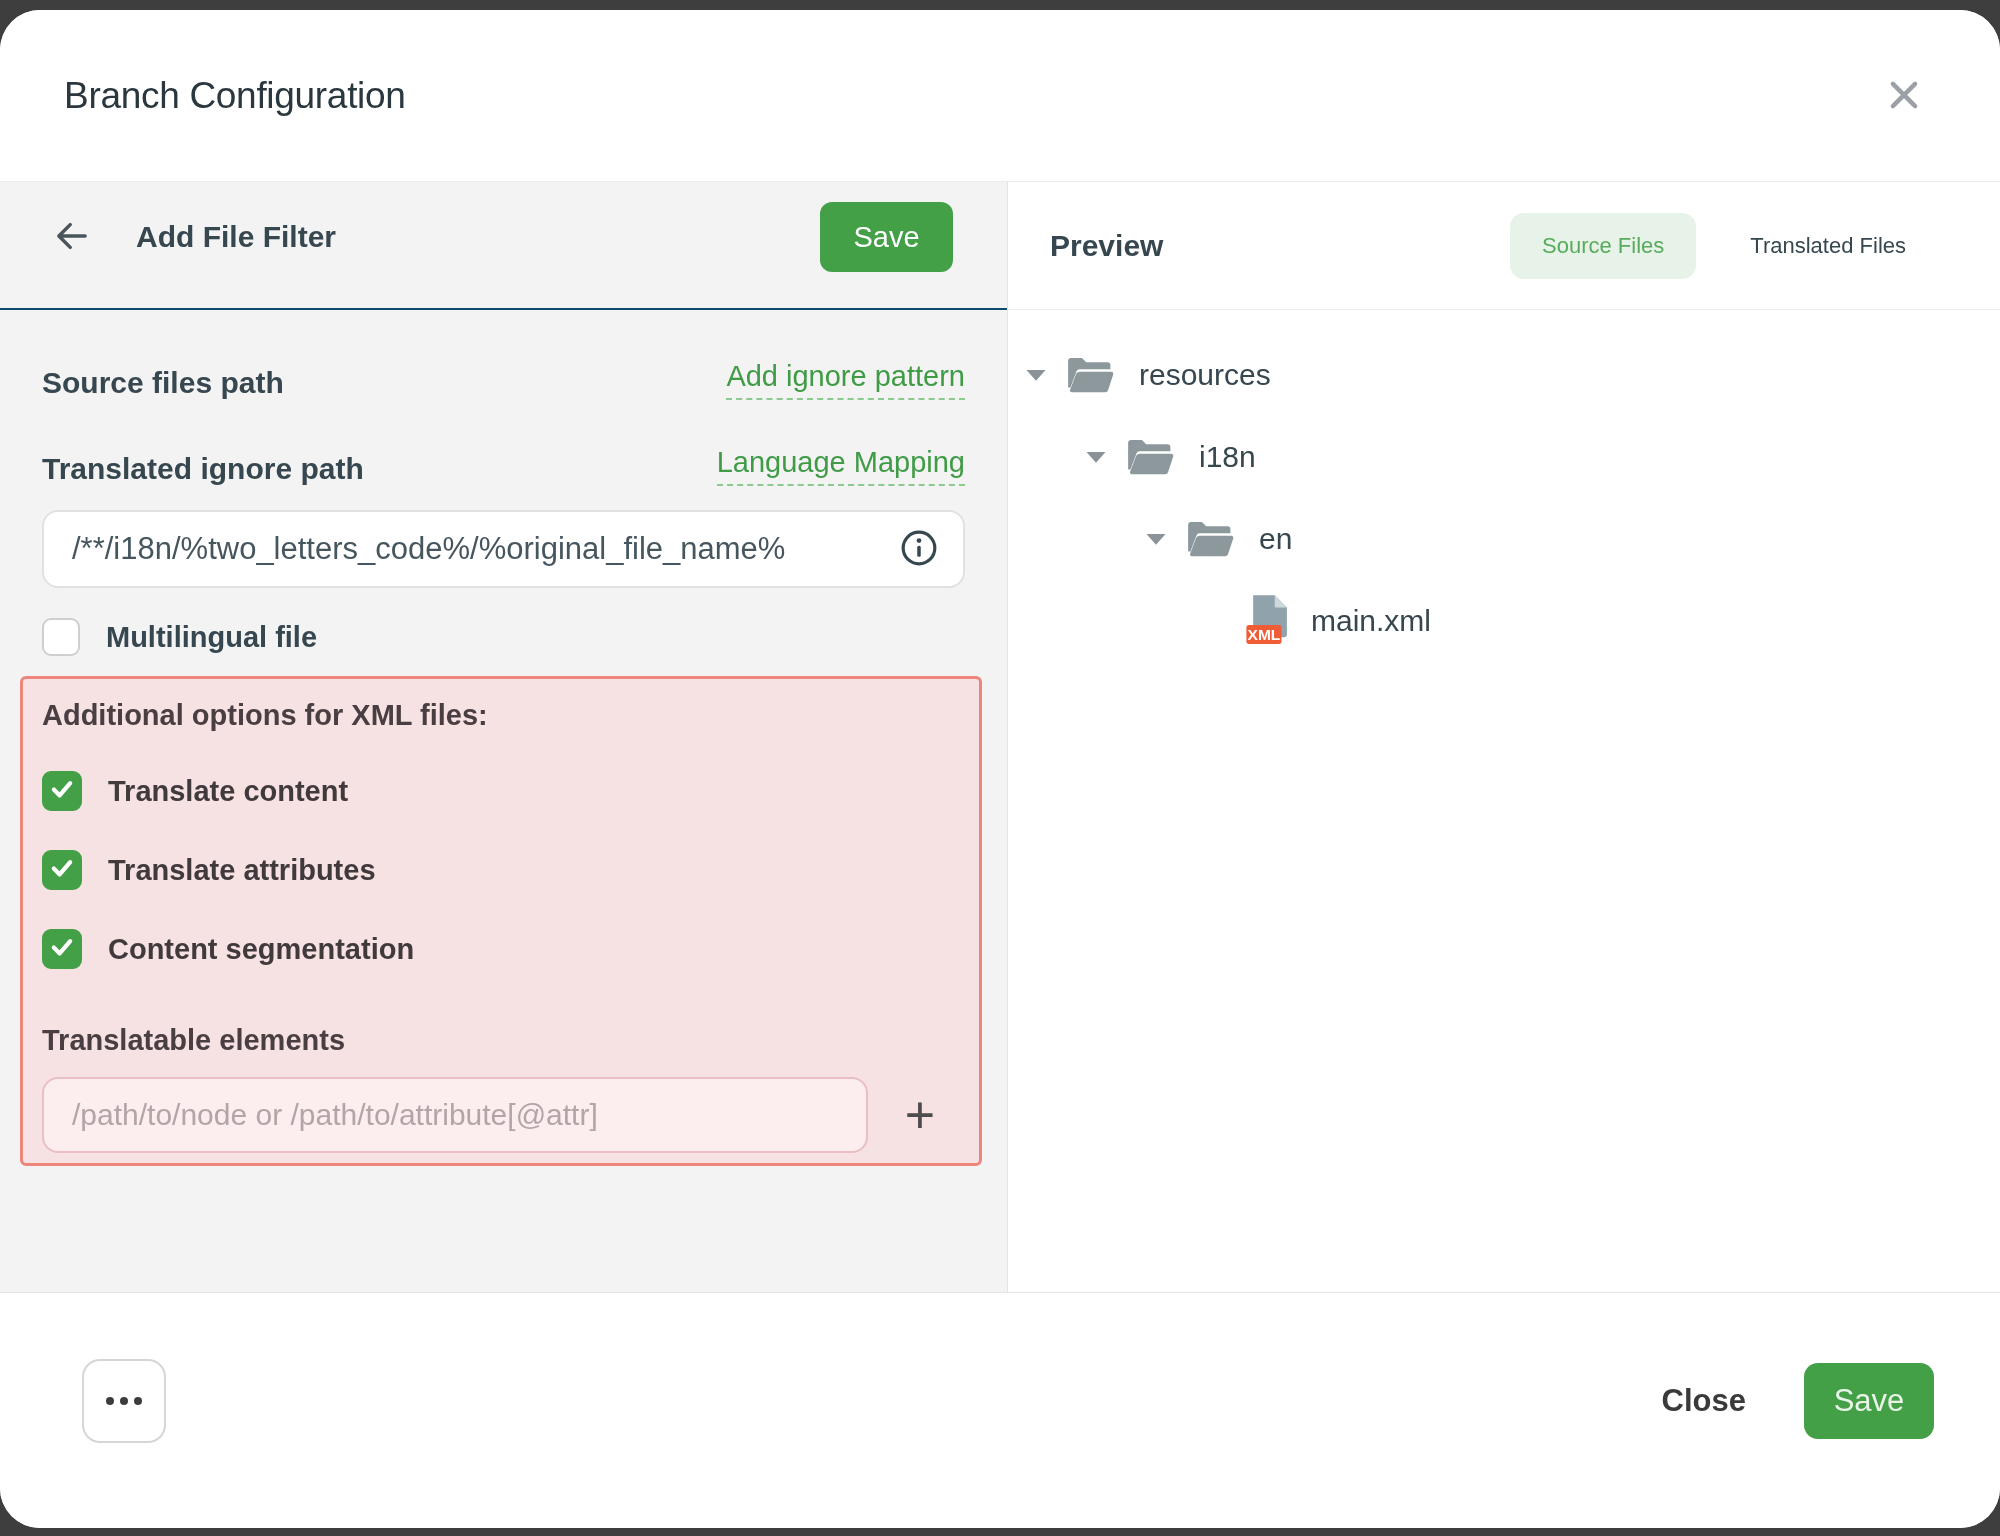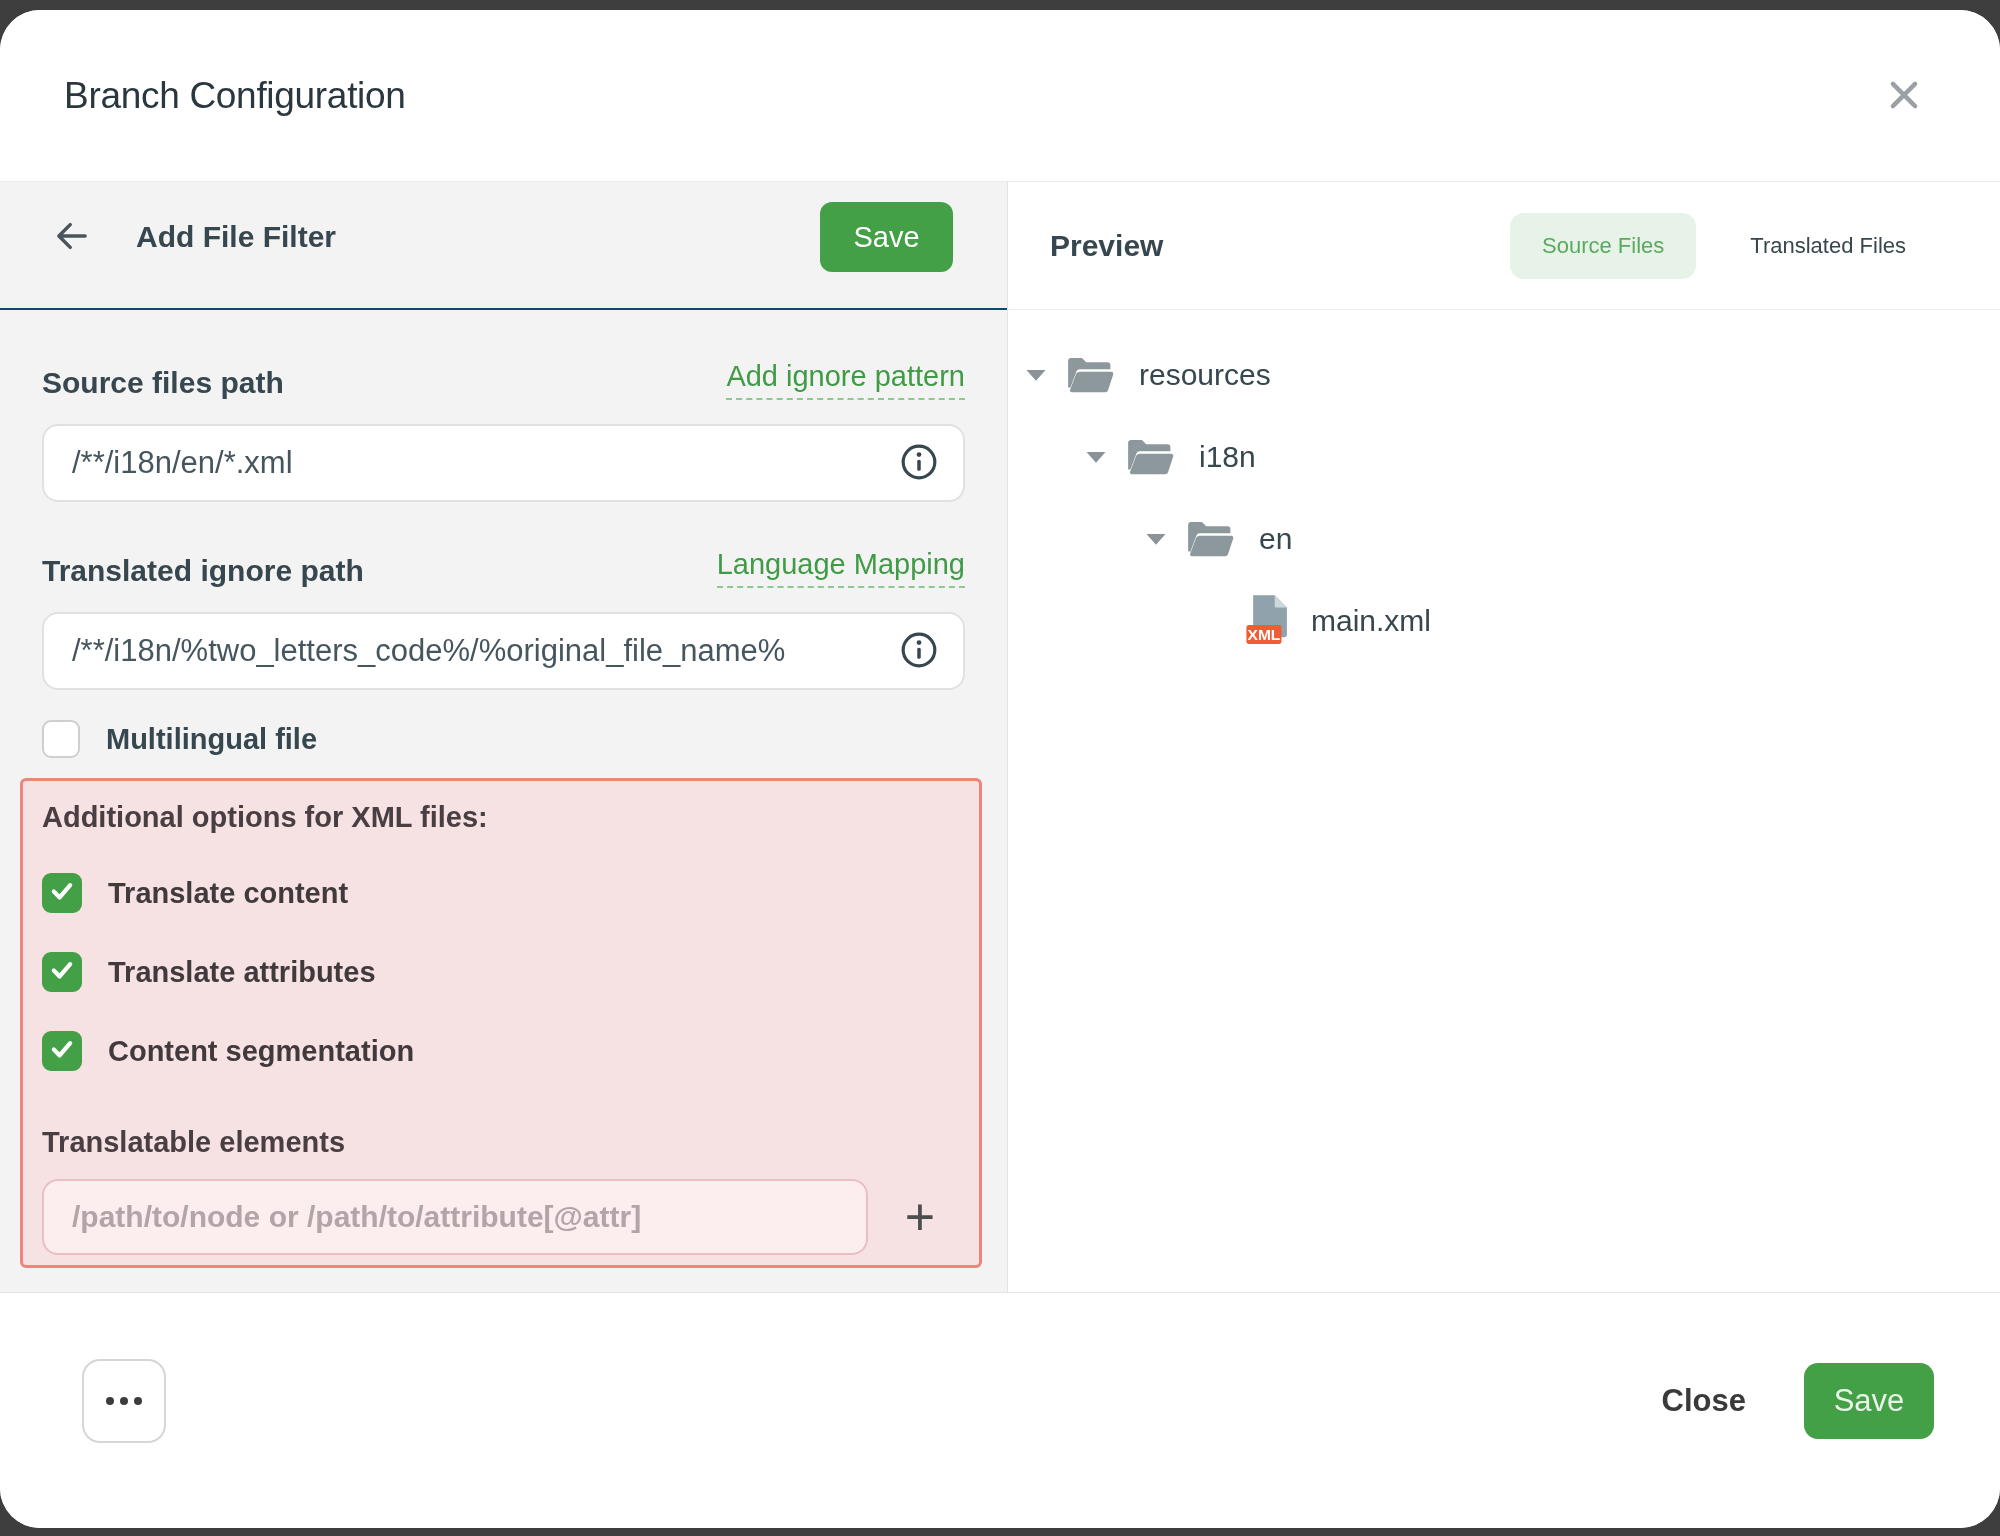--- a/index.html
+++ b/index.html
@@ -84,21 +84,21 @@
   }
   .xml-title { font-size:29px; font-weight:600; color:#493e41; }
   .xml-box .check-row { margin-top:39px; }
   .xml-box .checkbox { width:40px; height:40px; }
   .xml-box .check-label { color:#413a3d; }
   .xml-sublabel { margin-top:55px; font-size:29px; font-weight:600; color:#493e41; }
   .xml-input-row { margin-top:20px; display:flex; align-items:center; }
   .pink-input {
     width:826px; height:76px; border-radius:16px; border:2px solid #e9bfc3;
     background:#fcedef; font-family:"Liberation Sans", sans-serif;
-    font-size:30px; color:#6b5c5f; padding:0 28px; outline:none;font-weight:bold;
+    font-size:30px; color:#6b5c5f; padding:0 28px; outline:none;
   }
   .pink-input::placeholder { color:#b3a4a7; opacity:1; }
   .plus-btn {
     margin-left:22px; width:60px; height:60px; background:none; border:none;
     font-size:52px; font-weight:400; color:#4d4d4d; cursor:pointer; line-height:1;
   }
 
   
   .right-panel { flex:1 1 auto; background:#fff; display:flex; flex-direction:column; min-width:0; }
   .right-toolbar {
@@ -169,32 +169,20 @@
           </button>
           <div class="toolbar-title">Add File Filter</div>
           <button class="btn-green toolbar-save">Save</button>
         </div>
 
         <div class="form">
 
           <div class="label-row">
             <div class="field-label">Source files path</div>
             <a class="green-link">Add ignore pattern</a>
-          </div>
-          <div class="input-wrap">
-            <input class="text-input" type="text" value="/**/i18n/en/*.xml" style="">
-            <button class="info-btn">
-              <span>
-                <svg width="38" height="38" viewBox="0 0 24 24">
-                    <circle cx="12" cy="12" r="10" fill="none" stroke="#37474f" stroke-width="2"></circle>
-                    <rect x="10.9" y="10.6" width="2.2" height="7" rx="1" fill="#37474f"></rect>
-                    <circle cx="12" cy="7.3" r="1.5" fill="#37474f"></circle>
-                  </svg>
-              </span>
-            </button>
           </div>
 
           <div class="label-row row2">
             <div class="field-label">Translated ignore path</div>
             <a class="green-link">Language Mapping</a>
           </div>
           <div class="input-wrap">
             <input class="text-input" type="text" value="/**/i18n/%two_letters_code%/%original_file_name%" style="">
             <button class="info-btn">
               <span>

